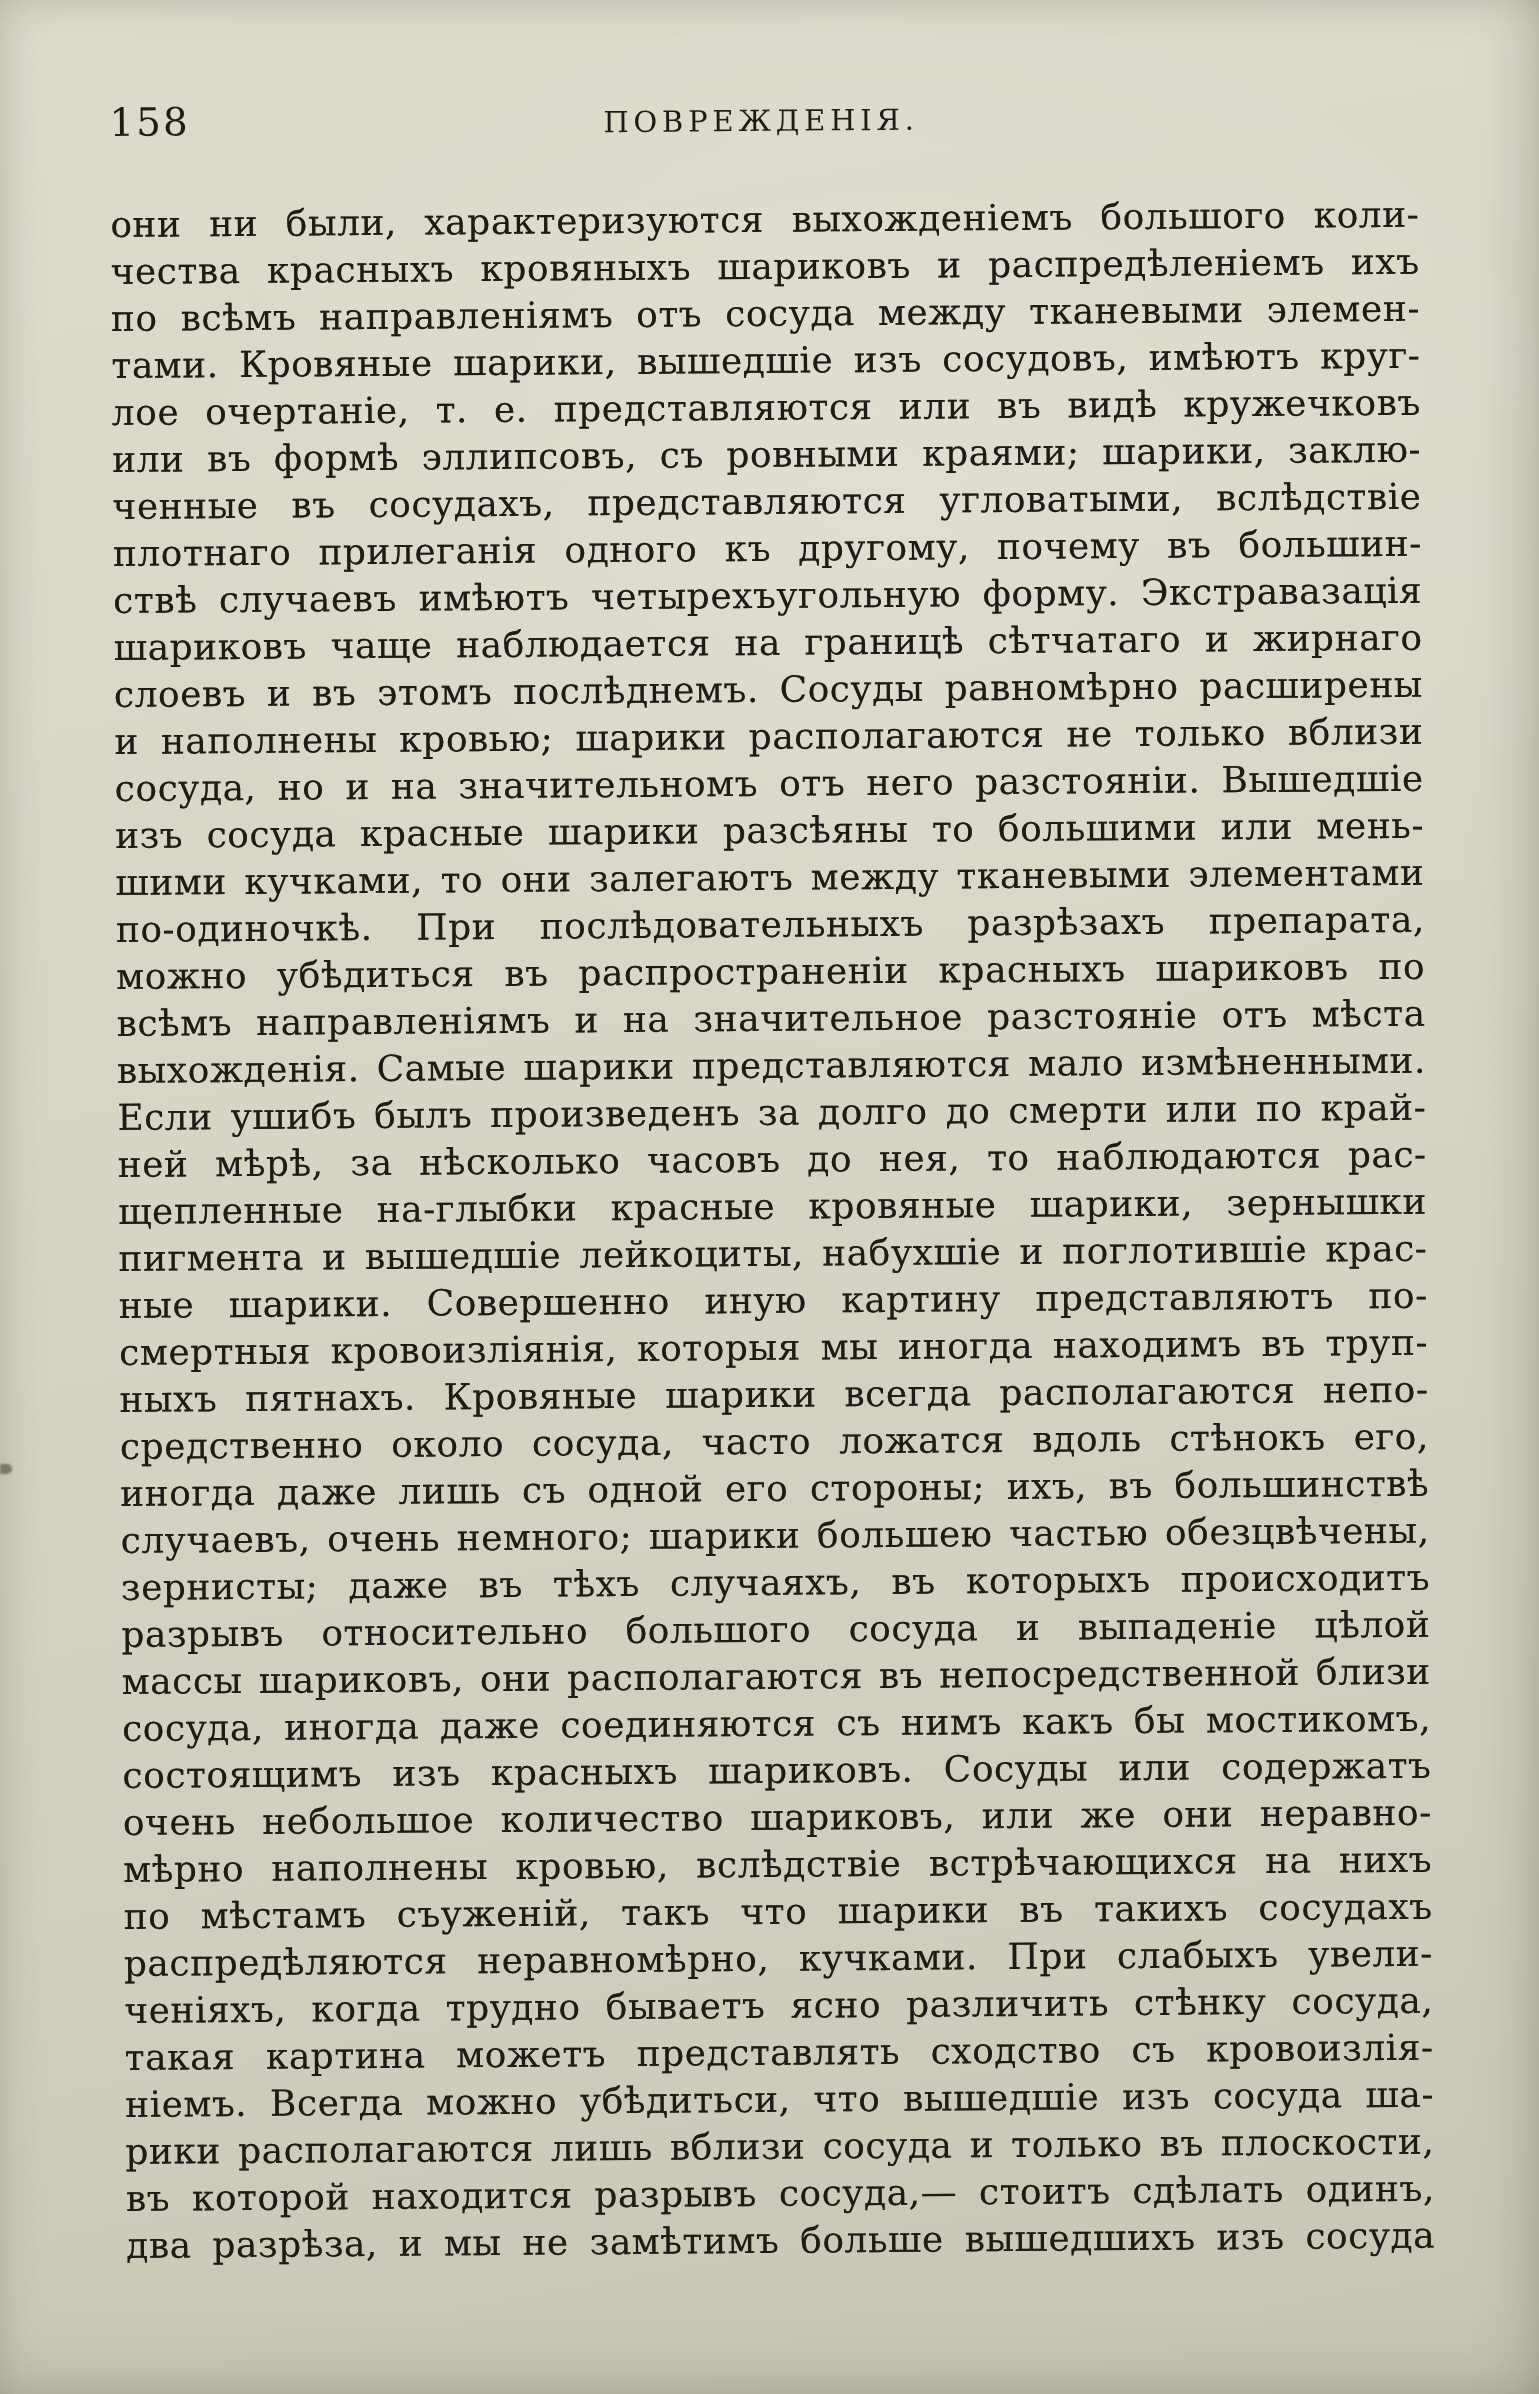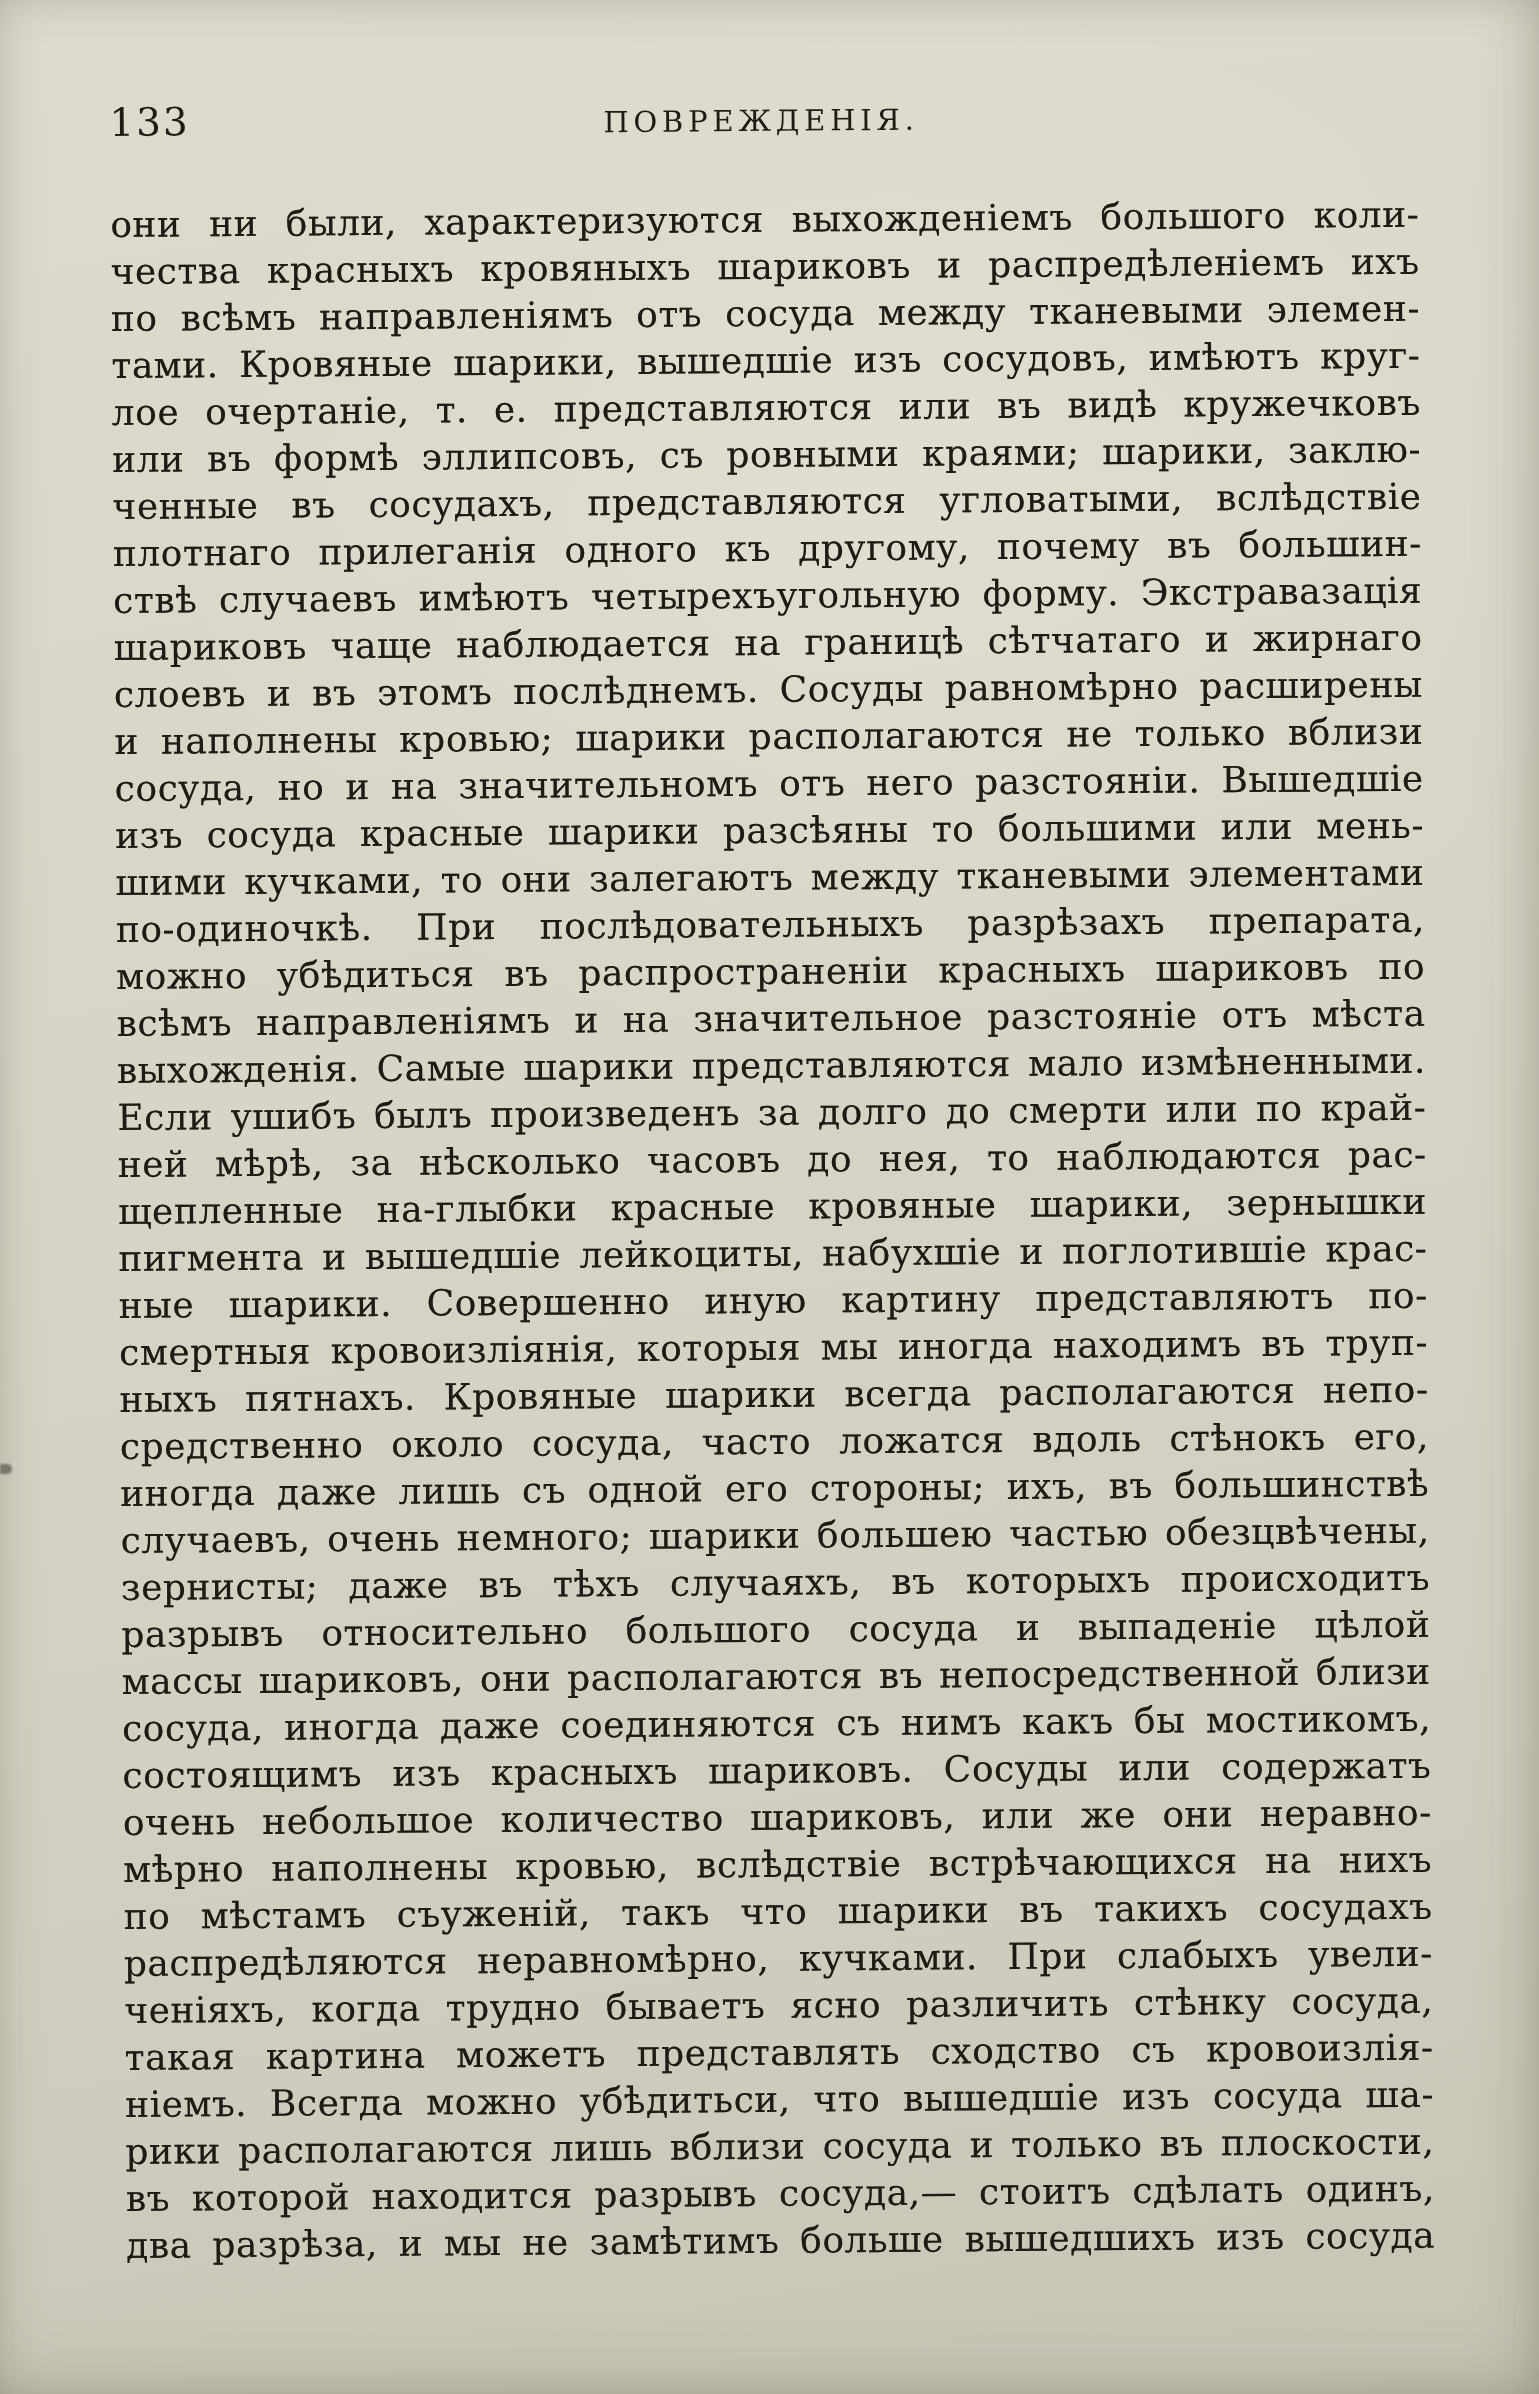--- a/index.html
+++ b/index.html
@@ -74,21 +74,21 @@
     filter:blur(1px);
   }
 </style>
 </head>
 <body>
 
 <div class="scan">
   <div class="speck"></div>
   <div class="content">
     <div class="running-header">
-      <span class="page-number">133</span>
+      <span class="page-number">158</span>
       <span class="header-title">ПОВРЕЖДЕНІЯ.</span>
     </div>
     <div class="textblock">
         <div class="line">они ни были, характеризуются выхожденіемъ большого коли-</div>
         <div class="line">чества красныхъ кровяныхъ шариковъ и распредѣленіемъ ихъ</div>
         <div class="line">по всѣмъ направленіямъ отъ сосуда между тканевыми элемен-</div>
         <div class="line">тами. Кровяные шарики, вышедшіе изъ сосудовъ, имѣютъ круг-</div>
         <div class="line">лое очертаніе, т. е. представляются или въ видѣ кружечковъ</div>
         <div class="line">или въ формѣ эллипсовъ, съ ровными краями; шарики, заклю-</div>
         <div class="line">ченные въ сосудахъ, представляются угловатыми, вслѣдствіе</div>

